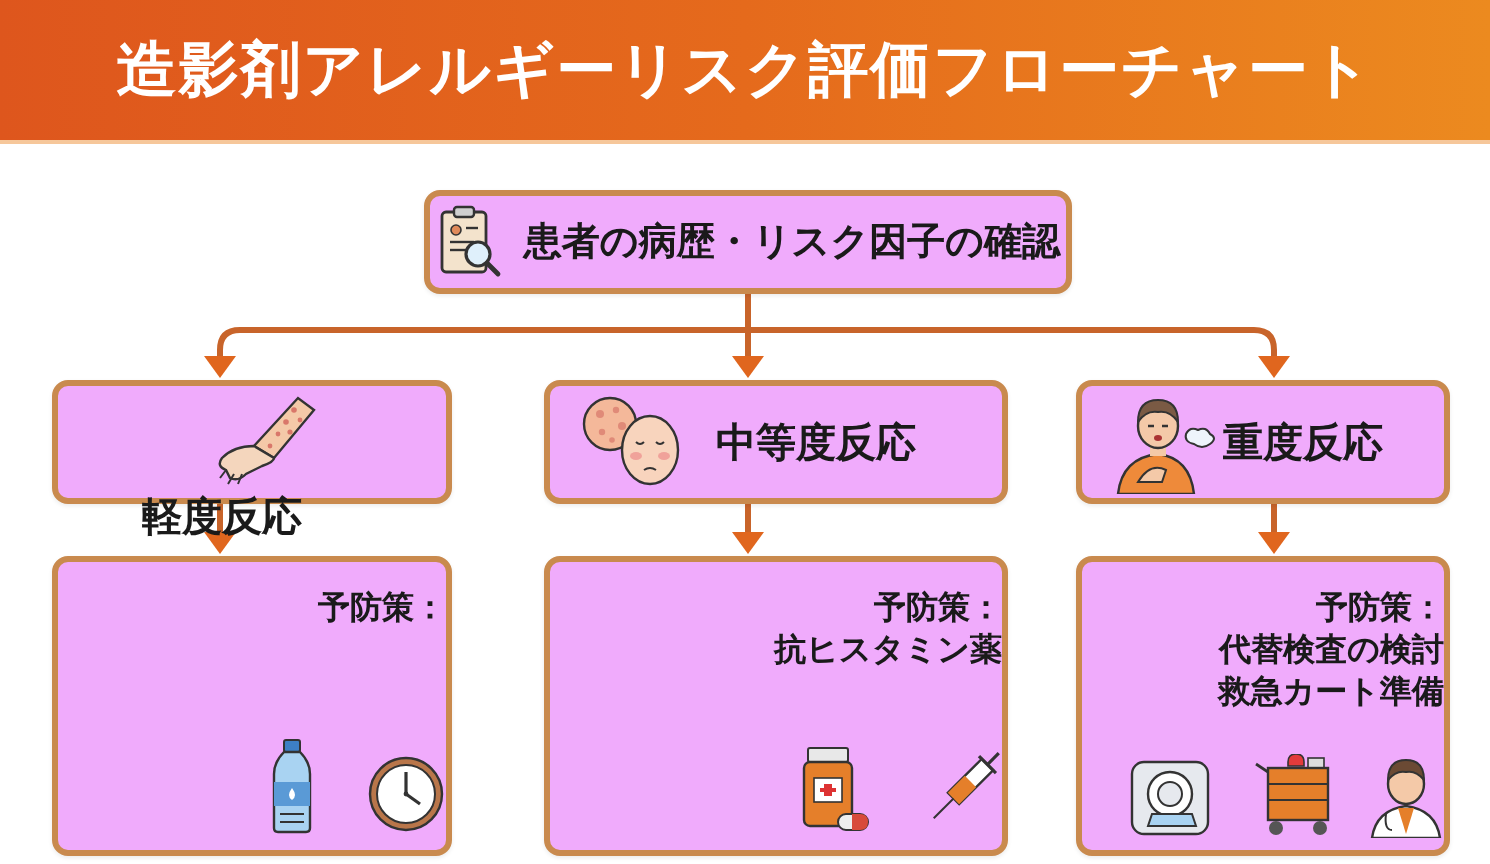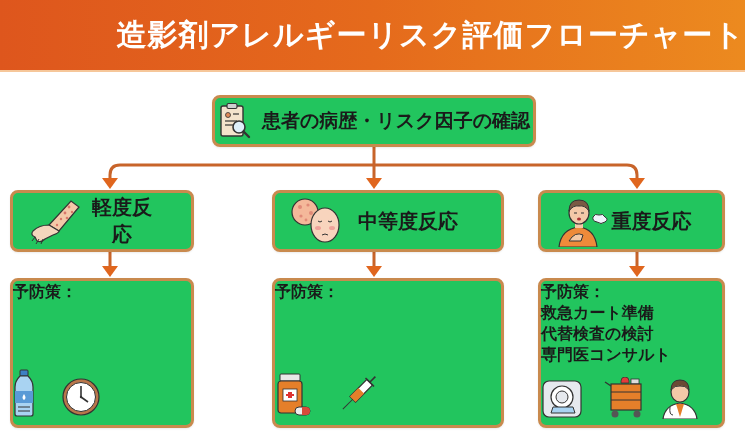--- a/index.html
+++ b/index.html
@@ -2,46 +2,46 @@
 <html><head>
 <meta charset="utf-8">
 <style>
   * { box-sizing: border-box; margin: 0; padding: 0; }
   html, body { width: 745px; height: 432px; overflow: hidden; background: #ffffff; }
   body { position: relative; font-family: "DejaVu Sans", "Liberation Sans", sans-serif; color: #1a1a1a; }
 
   .header {
     position: absolute; left: 0; top: 0; width: 745px; height: 72px;
     background: linear-gradient(90deg, #de561d 0%, #e56a1c 50%, #ec8a1f 100%);
-    display: flex; align-items: center; justify-content: flex-end;
+    display: flex; align-items: center; justify-content: center;
     border-bottom: 2px solid #f6c79a;
   }
   .header h1 {
     color: #fff; font-size: 30px; font-weight: bold; letter-spacing: 1px;
     font-family: "DejaVu Sans", sans-serif;
   }
 
   .box {
-    position: absolute; background: #22c55e;
+    position: absolute; background: #f0abfc;
     border: 3px solid #c98a4e; border-radius: 8px;
     box-shadow: 0 1px 2px rgba(0,0,0,0.08);
   }
   .box-top { left: 212px; top: 95px; width: 324px; height: 52px;
     display: flex; align-items: center; justify-content: center; gap: 10px; }
   .box-top .label { font-size: 19px; font-weight: bold; }
 
   .box-level { top: 190px; height: 62px; display: flex; align-items: center; }
   .box-level .icon { width: 56px; height: 52px; margin-left: 14px; flex: none; }
   .box-level .label { font-size: 20px; font-weight: bold; flex: 1; text-align: center; padding-right: 30px; }
 
-  .box-prev { top: 278px; height: 150px; display: flex; flex-direction: column; align-items: flex-start; padding-top: 0; }
+  .box-prev { top: 278px; height: 150px; display: flex; flex-direction: column; align-items: flex-end; padding-top: 12px; }
   .box-prev .line { font-size: 16px; font-weight: bold; line-height: 21px; text-align: center; }
   .box-prev .icons { display: flex; gap: 26px; align-items: flex-end; margin-top: auto; margin-bottom: 8px; }
 
-  .col1 { left: 10px; width: 184px; }
+  .col1 { left: 26px; width: 200px; flex-direction: column; }
   .col2 { left: 272px; width: 232px; }
   .col3 { left: 538px; width: 187px; }
 
   svg.conn { position: absolute; left: 0; top: 0; width: 745px; height: 432px; pointer-events: none; }
 </style>
 </head>
 <body>
 
 <div class="header">
   <h1>造影剤アレルギーリスク評価フローチャート</h1>
@@ -142,20 +142,21 @@
       <circle cx="20" cy="20" r="14.5" fill="#fff" stroke="#333" stroke-width="1"></circle>
       <line x1="20" y1="20" x2="20" y2="9" stroke="#333" stroke-width="1.6"></line>
       <line x1="20" y1="20" x2="27" y2="25" stroke="#333" stroke-width="1.6"></line>
       <circle cx="20" cy="20" r="1.2" fill="#333"></circle>
     </svg>
   </div>
 </div>
 
 <div class="box box-prev col2">
   <div class="line">予防策：</div>
+  <div class="line">抗ヒスタミン薬</div>
   <div class="icons">
     <svg width="36" height="44" viewBox="0 0 36 44">
       <rect x="5" y="1" width="20" height="7" rx="1" fill="#e8e8e8" stroke="#333" stroke-width="1"></rect>
       <rect x="3" y="8" width="24" height="32" rx="3" fill="#e57f2a" stroke="#333" stroke-width="1.2"></rect>
       <rect x="8" y="16" width="14" height="12" fill="#fff" stroke="#333" stroke-width="0.8"></rect>
       <path d="M13 19 H17 V21 H19 V23 H17 V25 H13 V23 H11 V21 H13 Z" fill="#d33"></path>
       <rect x="20" y="34" width="15" height="8" rx="4" fill="#eee" stroke="#333" stroke-width="1"></rect>
       <path d="M27 34 H31 Q35 34 35 38 Q35 42 31 42 H27 Z" fill="#d84a3a"></path>
     </svg>
     <svg width="40" height="44" viewBox="0 0 40 44">
@@ -165,23 +166,22 @@
         <line x1="14" y1="4" x2="26" y2="4" stroke="#333" stroke-width="1.6"></line>
         <line x1="20" y1="4" x2="20" y2="-4" stroke="#333" stroke-width="1.6"></line>
         <line x1="20" y1="28" x2="20" y2="42" stroke="#333" stroke-width="1"></line>
       </g>
     </svg>
   </div>
 </div>
 
 <div class="box box-prev col3">
   <div class="line">予防策：</div>
+  <div class="line">代替検査の検討</div>
   <div class="line">救急カート準備</div>
-  <div class="line">代替検査の検討</div>
-  <div class="line">専門医コンサルト</div>
   <div class="icons" style="gap:18px;margin-bottom:6px;">
     <svg width="44" height="40" viewBox="0 0 44 40">
       <rect x="2" y="2" width="38" height="36" rx="6" fill="#e6e9ee" stroke="#333" stroke-width="1.2"></rect>
       <circle cx="21" cy="18" r="11" fill="#fff" stroke="#333" stroke-width="1.2"></circle>
       <circle cx="21" cy="18" r="6" fill="#e6e9ee" stroke="#333" stroke-width="1"></circle>
       <path d="M12 28 H32 L34 34 H10 Z" fill="#a9d3f2" stroke="#333" stroke-width="1"></path>
     </svg>
     <svg width="40" height="42" viewBox="0 0 40 42">
       <path d="M18 4 Q18 0 22 0 Q26 0 26 4 V6 H18 Z" fill="#e23b3b" stroke="#333" stroke-width="0.8"></path>
       <rect x="28" y="2" width="8" height="5" fill="#ddd" stroke="#333" stroke-width="0.8"></rect>

